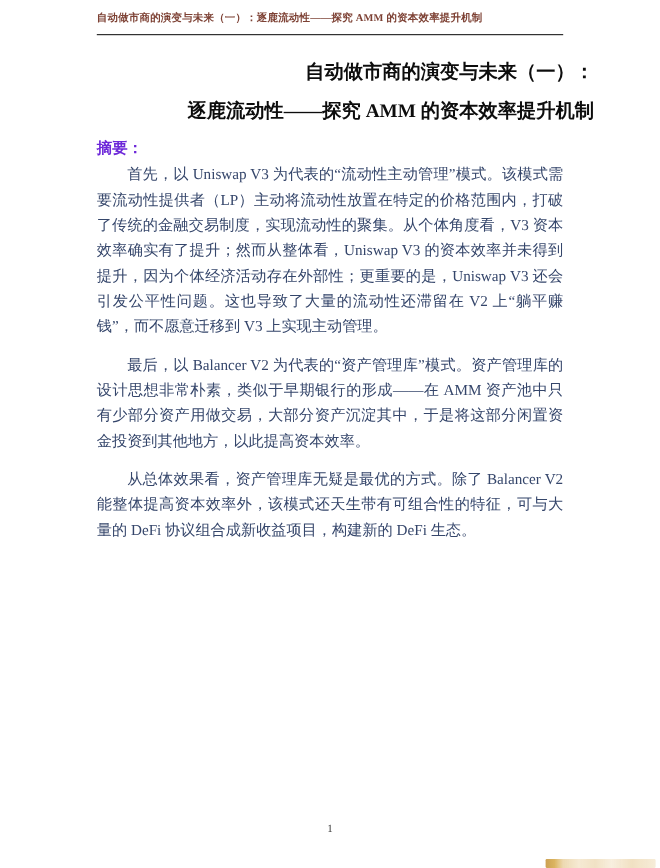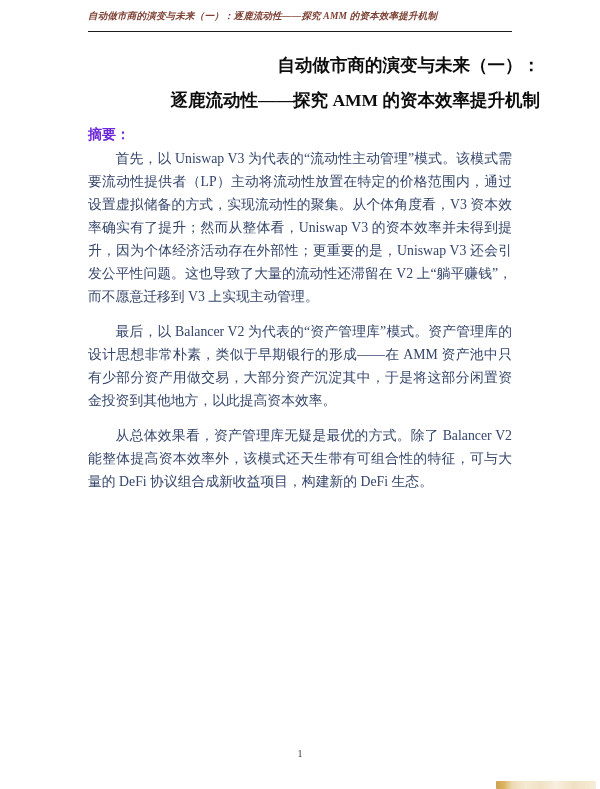--- a/index.html
+++ b/index.html
@@ -14,21 +14,20 @@
     background: #ffffff;
     overflow: hidden;
     font-family: "Liberation Serif", "DejaVu Serif", serif;
   }
   .running-header {
     position: absolute;
     left: 88px;
     top: 10px;
     width: 426px;
     font-size: 9.5px;
-    font-style: italic;
     font-weight: bold;
     letter-spacing: 0.2px;
     color: #7d4134;
     white-space: nowrap;
     overflow: hidden;
   }
   .header-rule {
     position: absolute;
     left: 88px;
     top: 31px;
@@ -107,21 +106,21 @@
   <div class="header-rule"></div>
 
   <div class="doc-title">
     <div>自动做市商的演变与未来（一）：</div>
     <div>逐鹿流动性——探究 AMM 的资本效率提升机制</div>
   </div>
 
   <div class="abstract-label">摘要：</div>
 
   <div class="content">
-    <p>首先，以 Uniswap V3 为代表的“流动性主动管理”模式。该模式需要流动性提供者（LP）主动将流动性放置在特定的价格范围内，通过设置虚拟储备的方式，实现流动性的聚集。从个体角度看，V3 资本效率确实有了提升；然而从整体看，Uniswap V3 的资本效率并未得到提升，因为个体经济活动存在外部性；更重要的是，Uniswap V3 还会引发公平性问题。这也导致了大量的流动性还滞留在 V2 上“躺平赚钱”，而不愿意迁移到 V3 上实现主动管理。</p>
+    <p>首先，以 Uniswap V3 为代表的“流动性主动管理”模式。该模式需要流动性提供者（LP）主动将流动性放置在特定的价格范围内，打破了传统的金融交易制度，实现流动性的聚集。从个体角度看，V3 资本效率确实有了提升；然而从整体看，Uniswap V3 的资本效率并未得到提升，因为个体经济活动存在外部性；更重要的是，Uniswap V3 还会引发公平性问题。这也导致了大量的流动性还滞留在 V2 上“躺平赚钱”，而不愿意迁移到 V3 上实现主动管理。</p>
     <p>最后，以 Balancer V2 为代表的“资产管理库”模式。资产管理库的设计思想非常朴素，类似于早期银行的形成——在 AMM 资产池中只有少部分资产用做交易，大部分资产沉淀其中，于是将这部分闲置资金投资到其他地方，以此提高资本效率。</p>
     <p>从总体效果看，资产管理库无疑是最优的方式。除了 Balancer V2 能整体提高资本效率外，该模式还天生带有可组合性的特征，可与大量的 DeFi 协议组合成新收益项目，构建新的 DeFi 生态。</p>
   </div>
 
   <div class="page-number">1</div>
 
   <div class="watermark-fragment"></div>
 
 </div>
 

